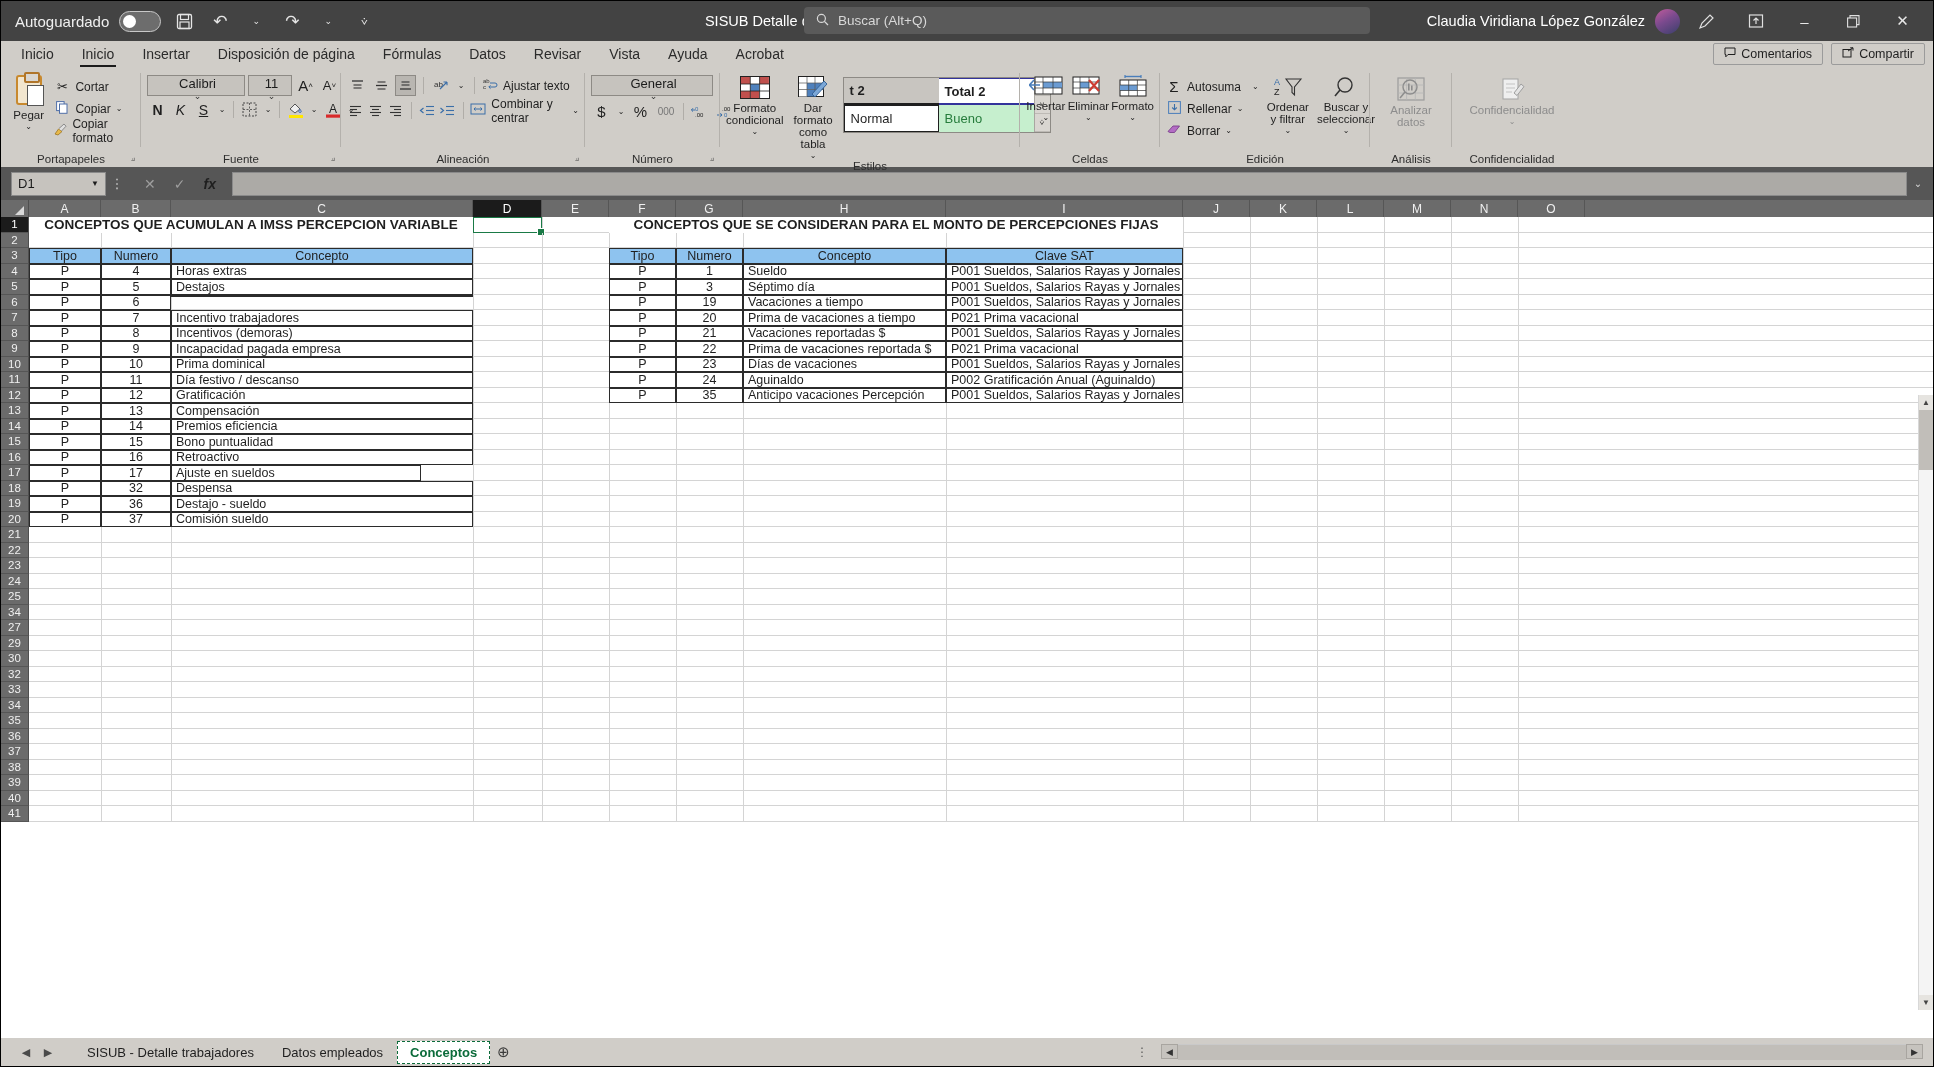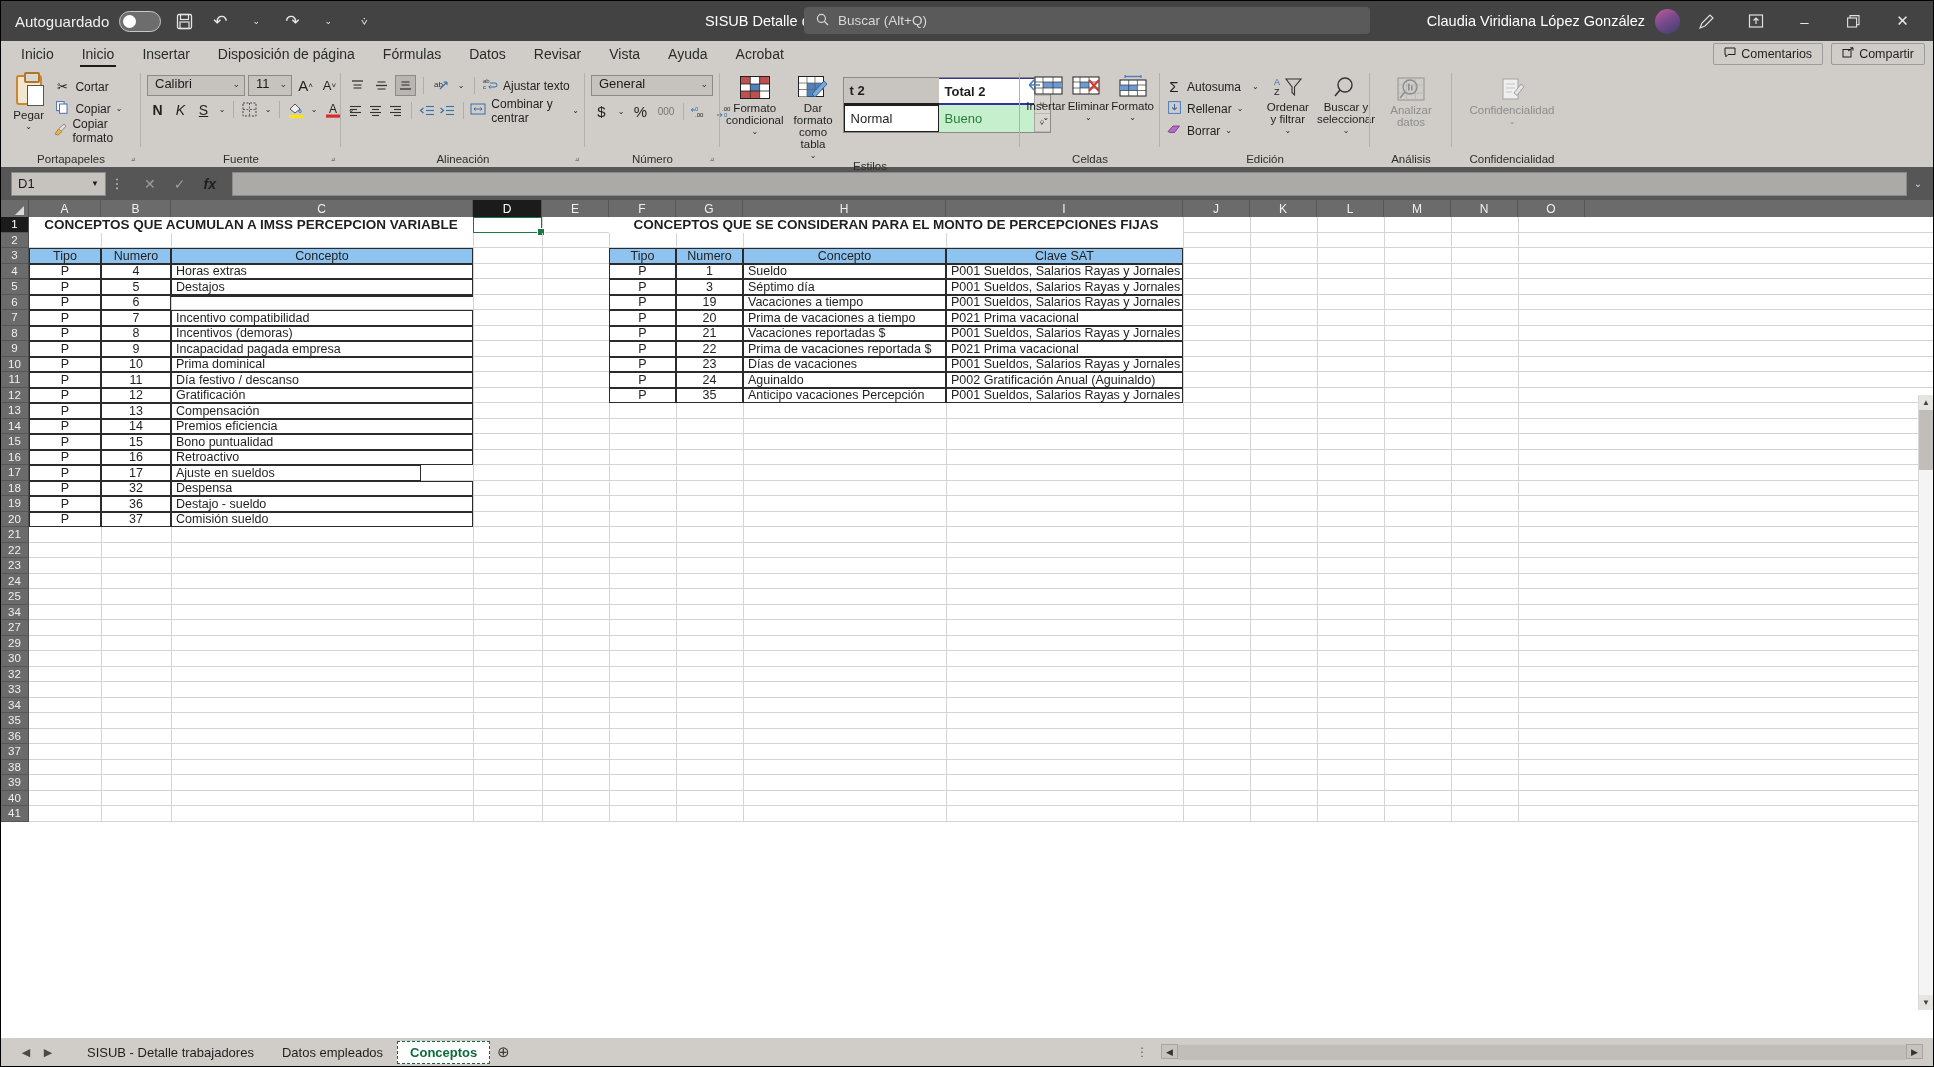--- a/index.html
+++ b/index.html
@@ -56,21 +56,21 @@
 
   .bigbtn { display:flex; flex-direction:column; align-items:center; justify-content:flex-start;
             width:52px; font-size:11.5px; color:#1f1f1f; padding-top:2px; gap:1px; }
   .bigbtn .cap { text-align:center; line-height:12px; }
   .smallrow { display:flex; align-items:center; gap:5px; font-size:12px; color:#1f1f1f; height:21px; }
   .smallrow .gl { font-size:13px; width:16px; text-align:center; }
   .col { display:flex; flex-direction:column; gap:1px; }
 
   .selbox { background:#c6c3be; border:1px solid #8d8a85; height:21px; display:flex;
             align-items:center; padding:0 4px 4px 7px; font-size:13px; color:#1b1b1b;
-            justify-content:space-between; }
+            justify-content:space-between;flex-direction:column; }
   .selbox .car { font-size:9px; color:#333; }
   .ftbtn { width:21px; height:21px; display:flex; align-items:center; justify-content:center;
            font-size:13px; color:#1f1f1f; }
   .ftbtn.on { background:#b9b6b1; border:1px solid #8d8a85; }
 
   .styles-gallery { display:flex; border:1px solid #8d8a85; background:#d9d6d1; height:56px; }
   .sg-col { display:flex; flex-direction:column; }
   .sg-cell { width:95px; height:27px; display:flex; align-items:center; padding-left:6px;
              font-size:13px; font-weight:bold; }
   .sg-scroll { width:16px; display:flex; flex-direction:column; border-left:1px solid #a9a6a1; }
@@ -909,21 +909,21 @@
             <div class="gl-v" style="left: 917px;"></div>
             <div class="gl-v" style="left: 1154px;"></div>
             <div class="gl-v" style="left: 1221px;"></div>
             <div class="gl-v" style="left: 1288px;"></div>
             <div class="gl-v" style="left: 1355px;"></div>
             <div class="gl-v" style="left: 1422px;"></div>
             <div class="gl-v" style="left: 1489px;"></div>
             <div class="gl-h" style="bottom: 0px;"></div>
             <div class="cell c-center c-box" style="left: 0px; width: 72px; top: 0px; bottom: 0px;">P</div>
             <div class="cell c-center c-box" style="left: 72px; width: 70px; top: 0px; bottom: 0px;">7</div>
-            <div class="cell c-box" style="left: 142px; width: 302px; top: 0px; bottom: 0px; justify-content: flex-start; padding-left: 4px;">Incentivo compatibilidad</div>
+            <div class="cell c-box" style="left: 142px; width: 302px; top: 0px; bottom: 0px; justify-content: flex-start; padding-left: 4px;">Incentivo trabajadores</div>
             <div class="cell c-center c-box" style="left: 580px; width: 67px; top: 0px; bottom: 0px;">P</div>
             <div class="cell c-center c-box" style="left: 647px; width: 67px; top: 0px; bottom: 0px;">20</div>
             <div class="cell c-box" style="left: 714px; width: 203px; top: 0px; bottom: 0px; justify-content: flex-start; padding-left: 4px;">Prima de vacaciones a tiempo</div>
             <div class="cell c-box" style="left: 917px; width: 237px; top: 0px; bottom: 0px; justify-content: flex-start; padding-left: 4px;">P021 Prima vacacional</div>
           </div>
         </div>
         <div class="row">
           <div class="rh">8</div>
           <div class="cellarea">
             <div class="gl-v" style="left: 72px;"></div>

